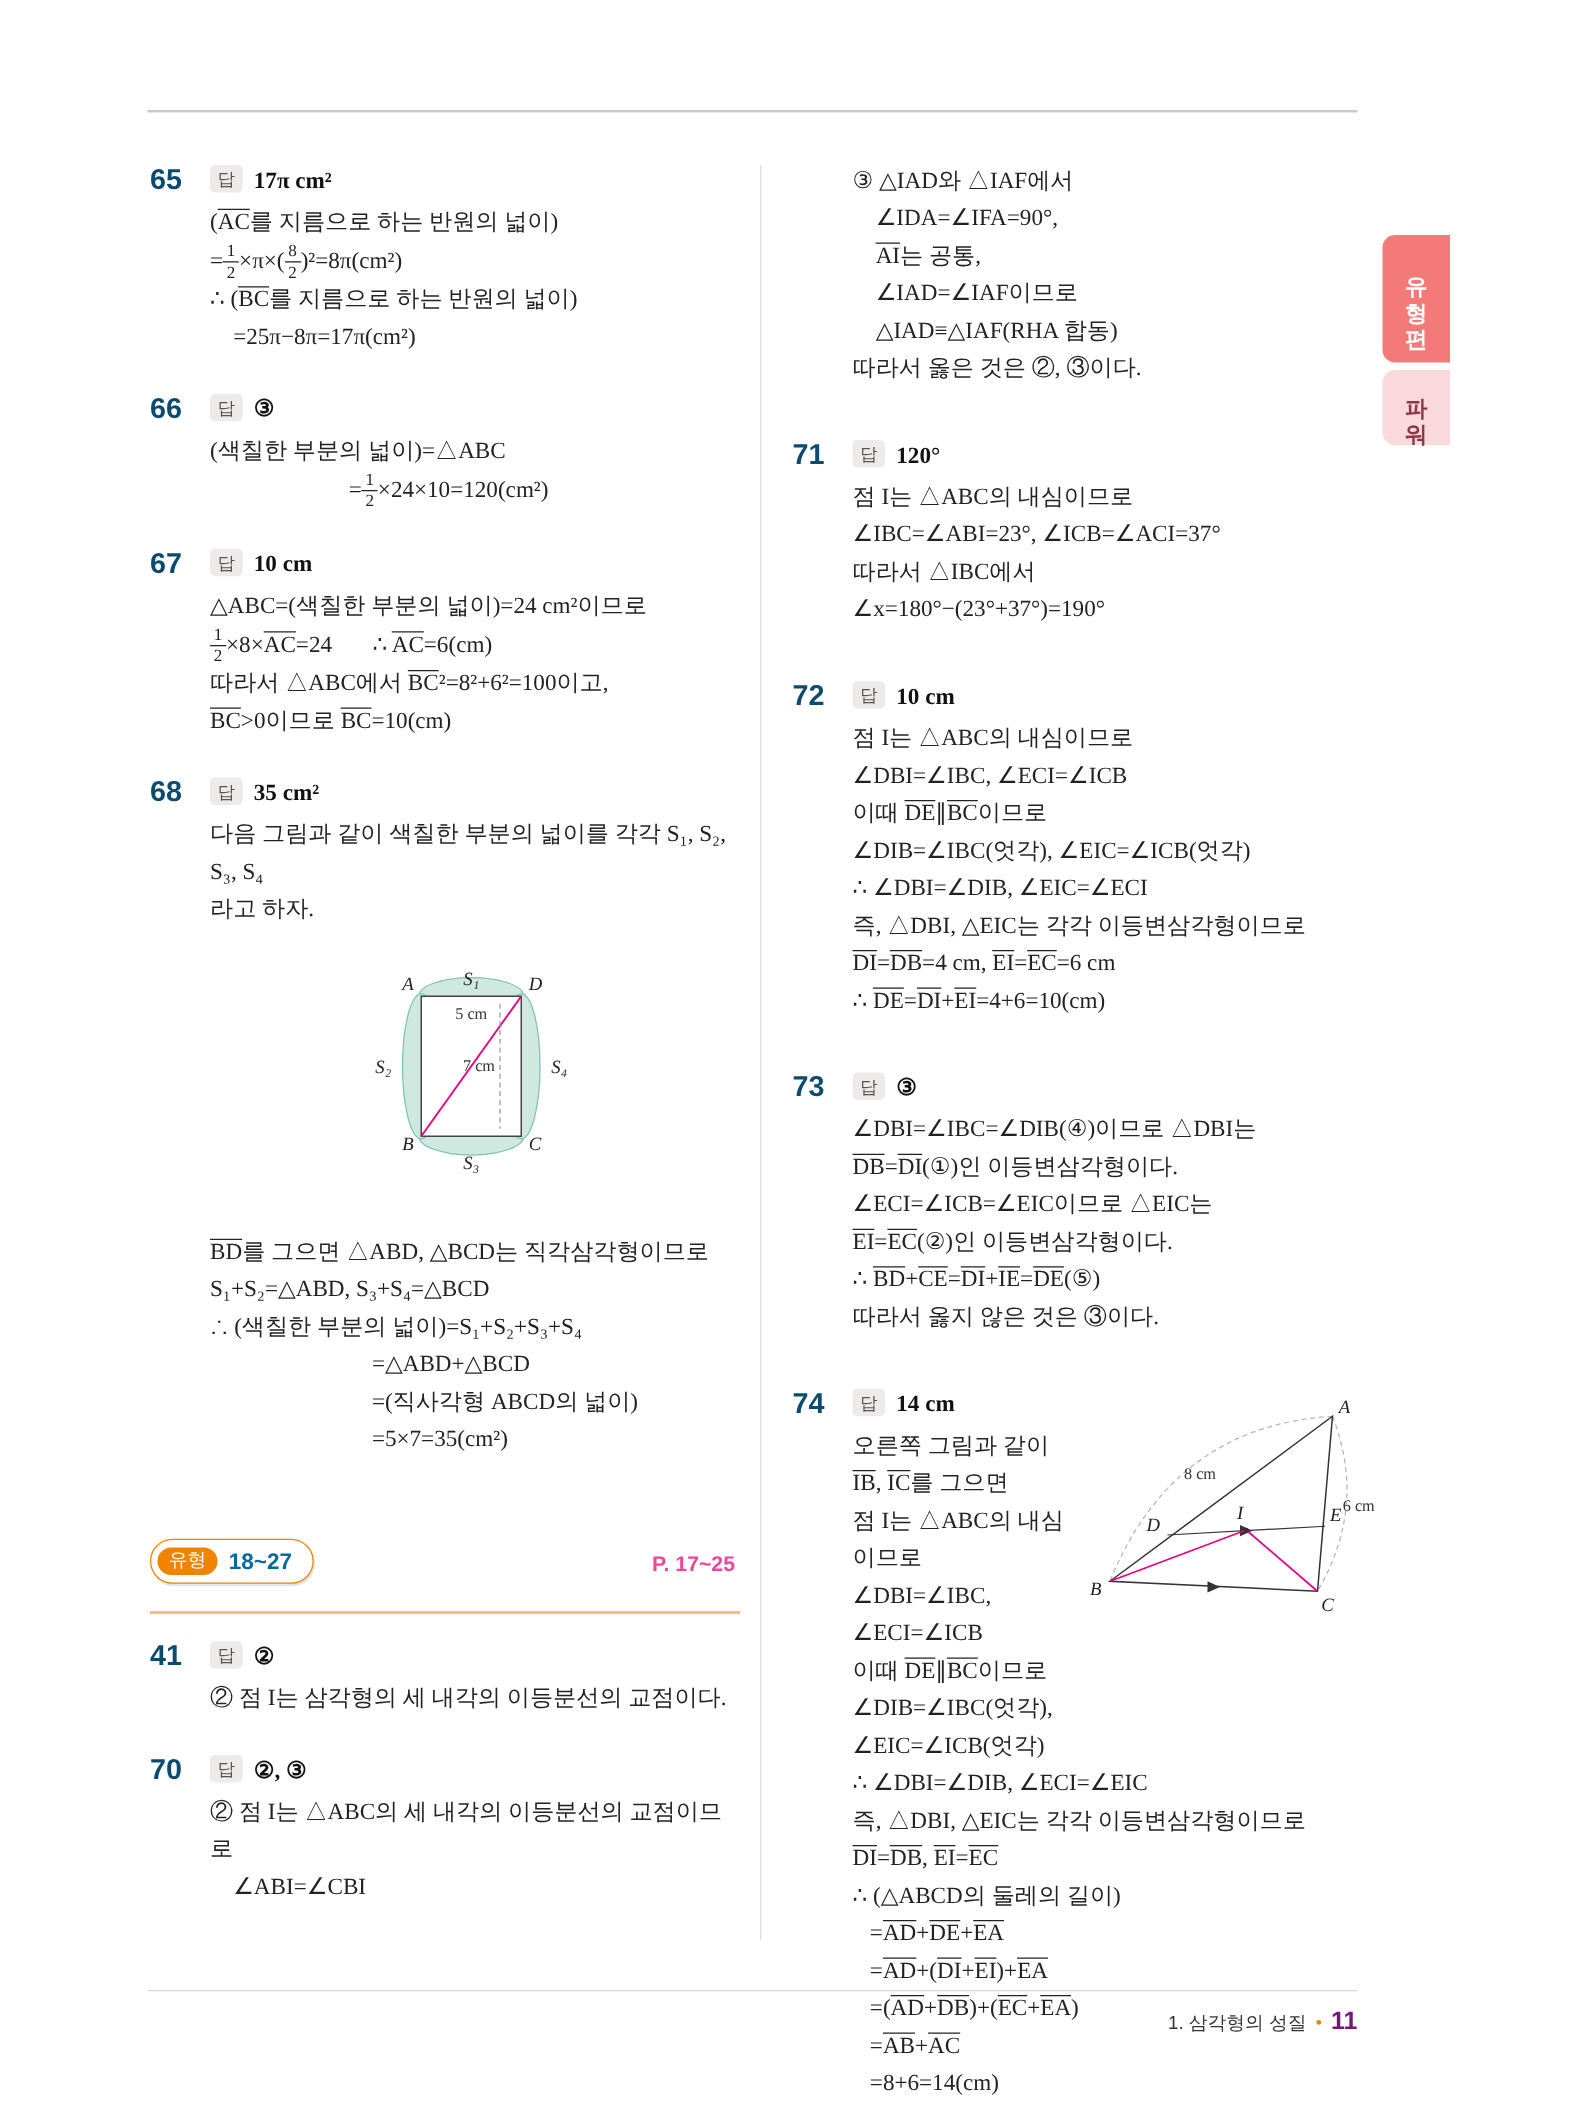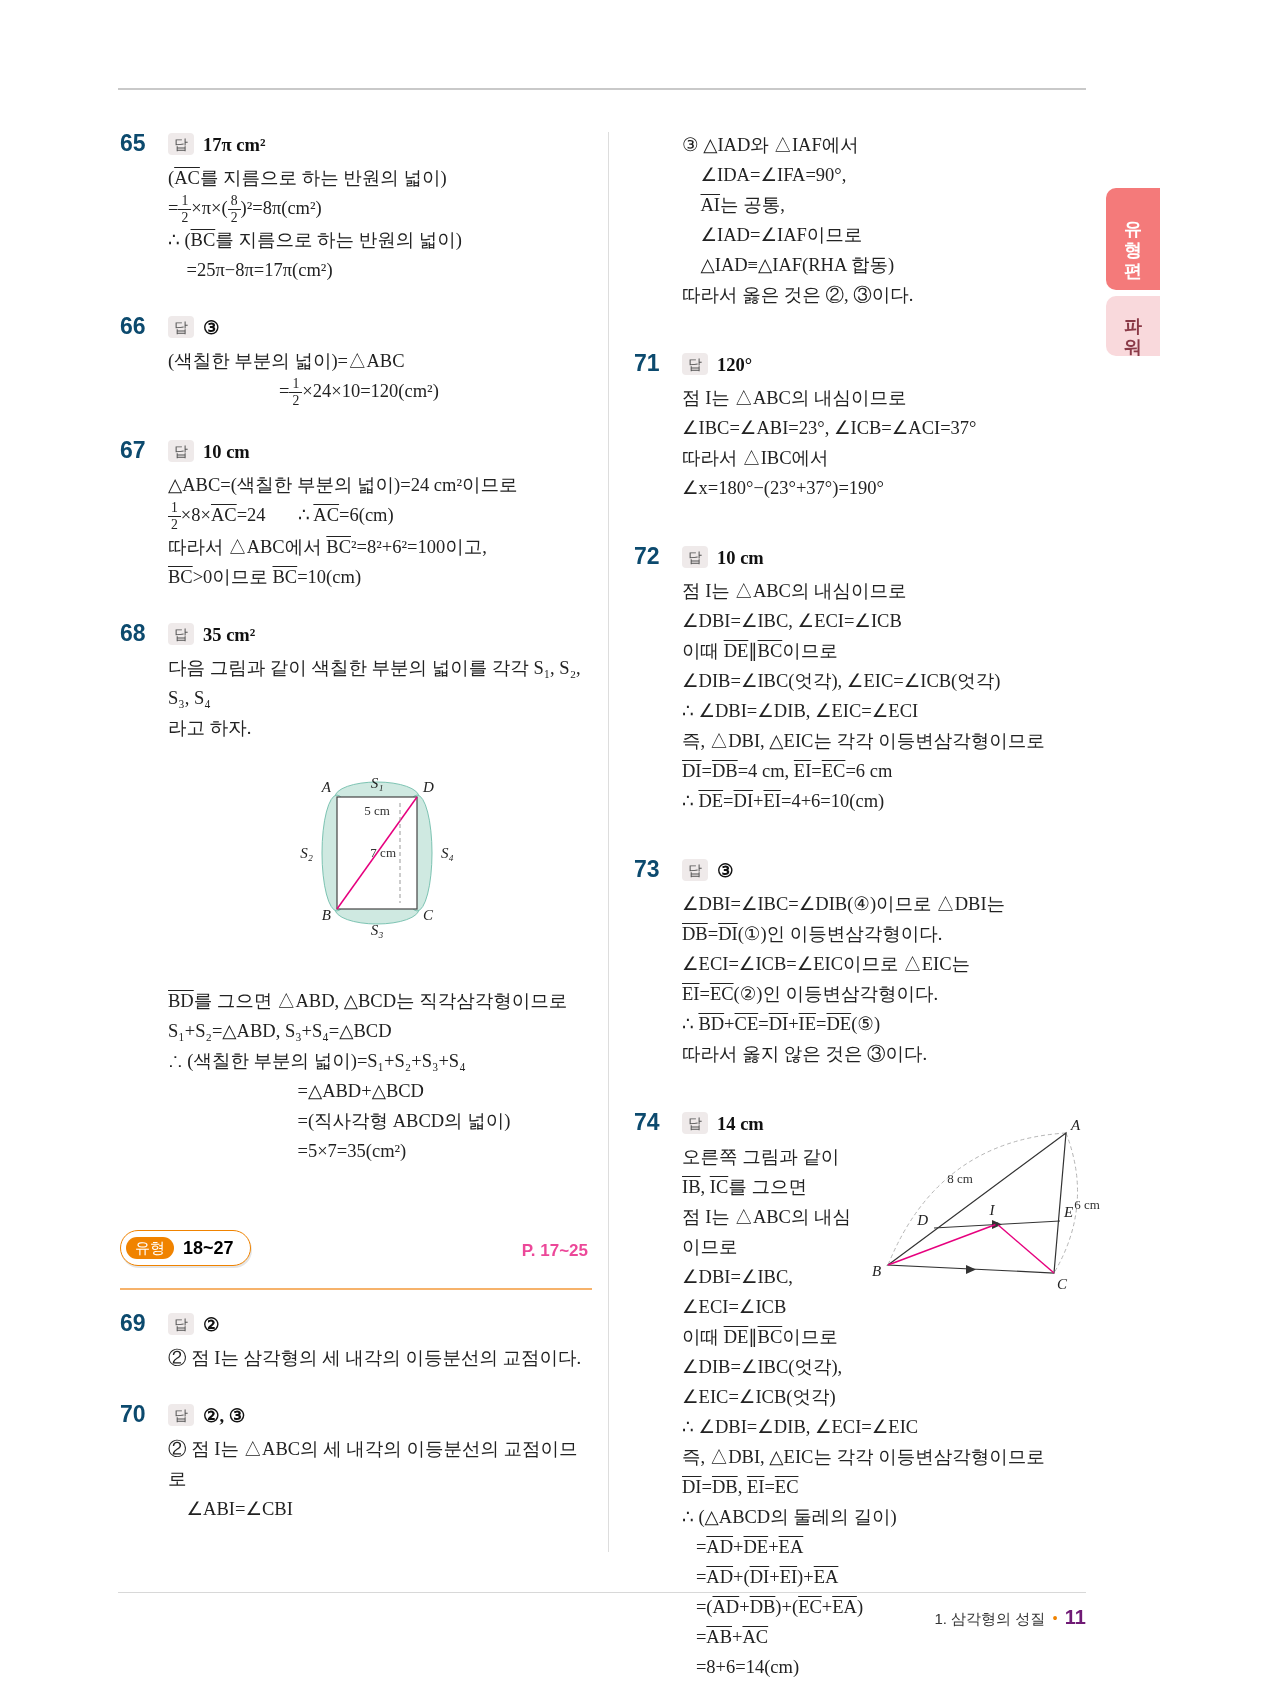--- a/index.html
+++ b/index.html
@@ -48,21 +48,21 @@
   }
   .utype-pill {
     display:inline-flex; align-items:center; gap:9px;
     border:1.5px solid #f08300; border-radius:18px; background:#fff;
     padding:2px 16px 2px 5px; box-shadow:1px 2px 0 rgba(0,0,0,0.10);
   }
   .utype-chip {
     background:#f08300; color:#fff; border-radius:12px; padding:0 9px;
     font-family:"Liberation Sans", sans-serif; font-size:15px; line-height:22px;
   }
-  .utype-range { font-family:"Liberation Sans", sans-serif; font-weight:bold; font-size:18px; color:#000000; }
+  .utype-range { font-family:"Liberation Sans", sans-serif; font-weight:bold; font-size:18px; color:#0369a1; }
   .utype-pages { font-family:"Liberation Sans", sans-serif; font-weight:bold; font-size:17px; color:#ec4899; padding-right:4px; }
 
   .side-tab {
     position:absolute; left:1106px; width:54px;
     writing-mode:vertical-rl; text-orientation:upright;
     display:flex; align-items:center; justify-content:center;
     font-family:"Liberation Sans", sans-serif; font-weight:bold; font-size:18px;
     border-radius:10px 0 0 10px; letter-spacing:3px; text-align:center;
   }
   .tab-main { top:188px; height:102px; background:#f47a7a; color:#fff; }
@@ -142,21 +142,21 @@
         <div class="line">                            =5×7=35(cm²)</div>
       </div>
       <div class="utype-row">
         <span class="utype-pill">
           <span class="utype-chip">유형</span>
           <span class="utype-range">18~27</span>
         </span>
         <span class="utype-pages">P. 17~25</span>
       </div>
       <div class="problem">
-        <div class="pnum">69</div>
+        <div class="pnum">41</div>
         <div class="ansrow"><span class="dap">답</span><span class="ansval">②</span></div>
         <div class="line">② 점 I는 삼각형의 세 내각의 이등분선의 교점이다.</div>
       </div>
       <div class="problem">
         <div class="pnum">70</div>
         <div class="ansrow"><span class="dap">답</span><span class="ansval">②, ③</span></div>
         <div class="line">② 점 I는 △ABC의 세 내각의 이등분선의 교점이므로</div>
         <div class="line">    ∠ABI=∠CBI</div>
       </div>
     </div>

